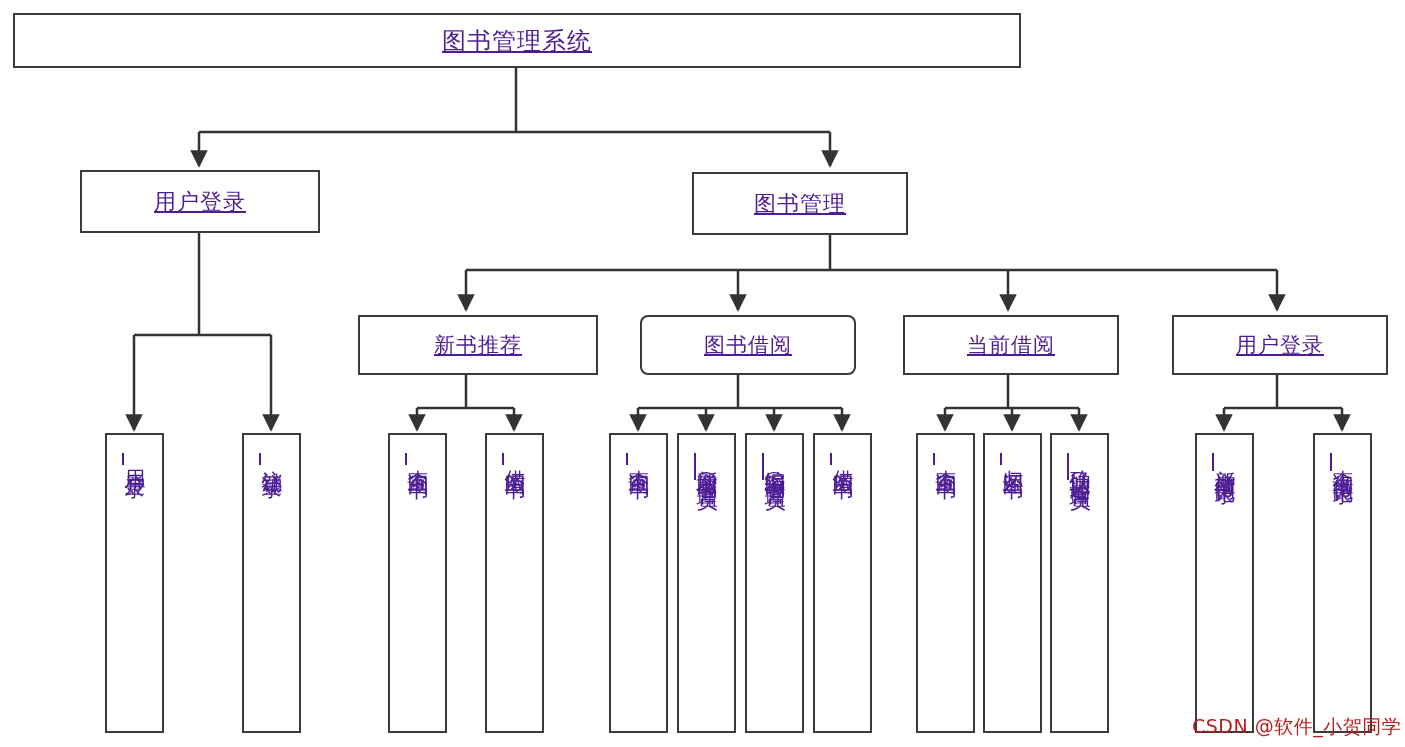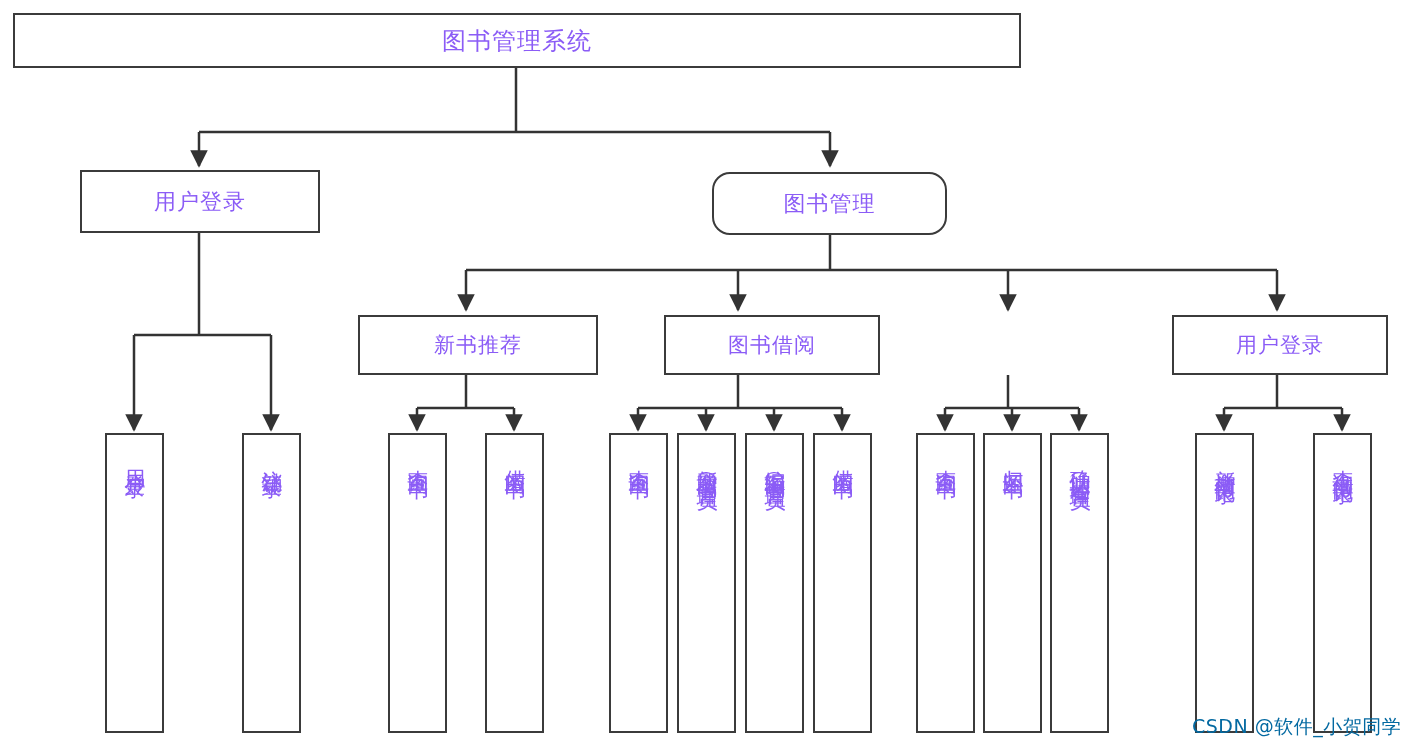--- a/index.html
+++ b/index.html
@@ -27,23 +27,24 @@
     pointer-events: none;
   }
   .node {
     position: absolute;
     box-sizing: border-box;
     background: #ffffff;
     border: 2px solid #3b3b3b;
     display: flex;
     align-items: center;
     justify-content: center;
-    color: #8b5cf6;
+    color: #4c1d95;
     text-align: right;
     z-index: 2;
+    text-decoration: underline;
   }
   .node.root {
     font-size: 24px;
     letter-spacing: 1px;
   }
   .node.level1 {
     font-size: 22px;
     letter-spacing: 1px;
   }
   .node.level2 {
@@ -61,21 +62,21 @@
     text-orientation: upright;
     letter-spacing: 3px;
     line-height: 1.0;
     white-space: nowrap;
     display: block;
     margin-top: 14px;
   }
   .watermark {
     position: absolute;
     font-size: 19px;
-    color: #0369a1;
+    color: #b91c1c;
     white-space: nowrap;
     z-index: 5;
     letter-spacing: 0.5px;
   }
 </style>
 </head>
 <body>
 
 <div id="canvas">
 
@@ -132,29 +133,32 @@
     </g>
   </svg>
 
   <div class="node root" style="left:13px; top:13px; width:1008px; height:55px;">
     <span>图书管理系统</span>
   </div>
 
   <div class="node level1" style="left:80px; top:170px; width:240px; height:63px;">
     <span>用户登录</span>
   </div>
-  <div class="node level1" style="left:712px; top:172px; width:235px; height:63px;border-radius:18px;">
+  <div class="node level1" style="left:692px; top:172px; width:216px; height:63px;">
     <span>图书管理</span>
   </div>
 
   <div class="node level2" style="left:358px; top:315px; width:240px; height:60px;">
     <span>新书推荐</span>
   </div>
-  <div class="node level2" style="left:664px; top:315px; width:216px; height:60px;">
+  <div class="node level2" style="left:640px; top:315px; width:216px; height:60px;border-radius:8px;">
     <span>图书借阅</span>
+  </div>
+  <div class="node level2" style="left:903px; top:315px; width:216px; height:60px;">
+    <span>当前借阅</span>
   </div>
   <div class="node level2" style="left:1172px; top:315px; width:216px; height:60px;">
     <span>用户登录</span>
   </div>
 
   <div class="node leaf" style="left:105px; top:433px; width:59px; height:300px;">
     <span class="vtext">用户登录</span>
   </div>
   <div class="node leaf" style="left:242px; top:433px; width:59px; height:300px;">
     <span class="vtext">注销登录</span>

